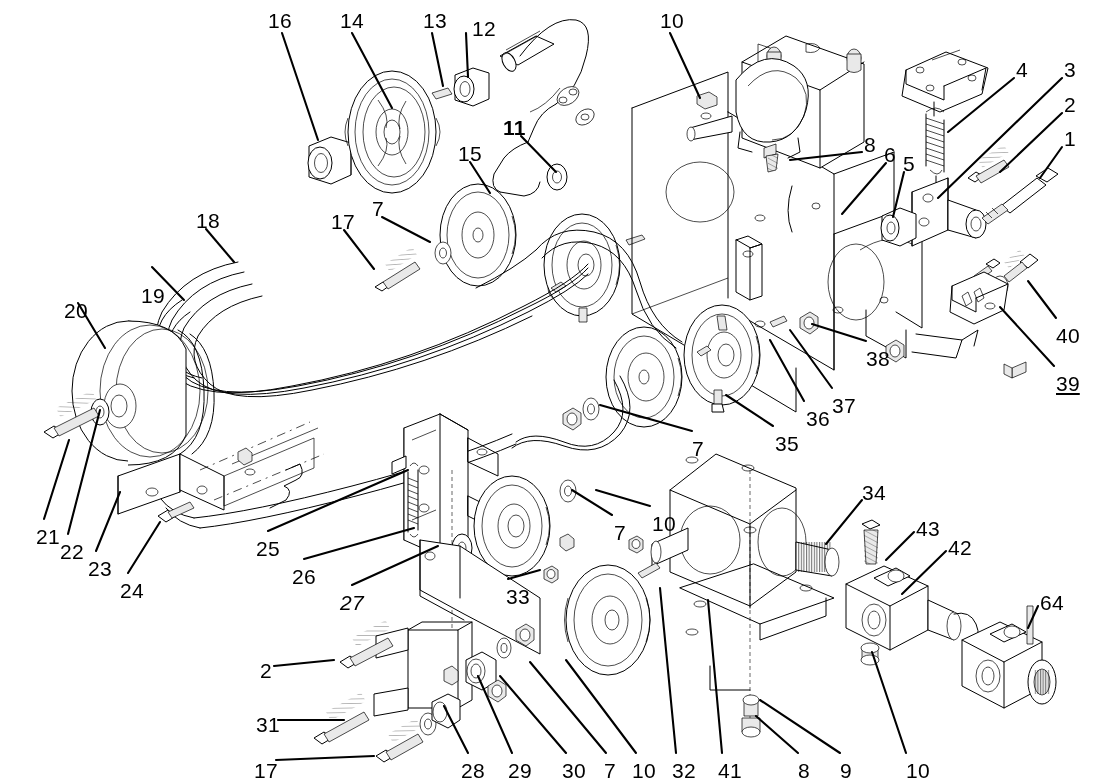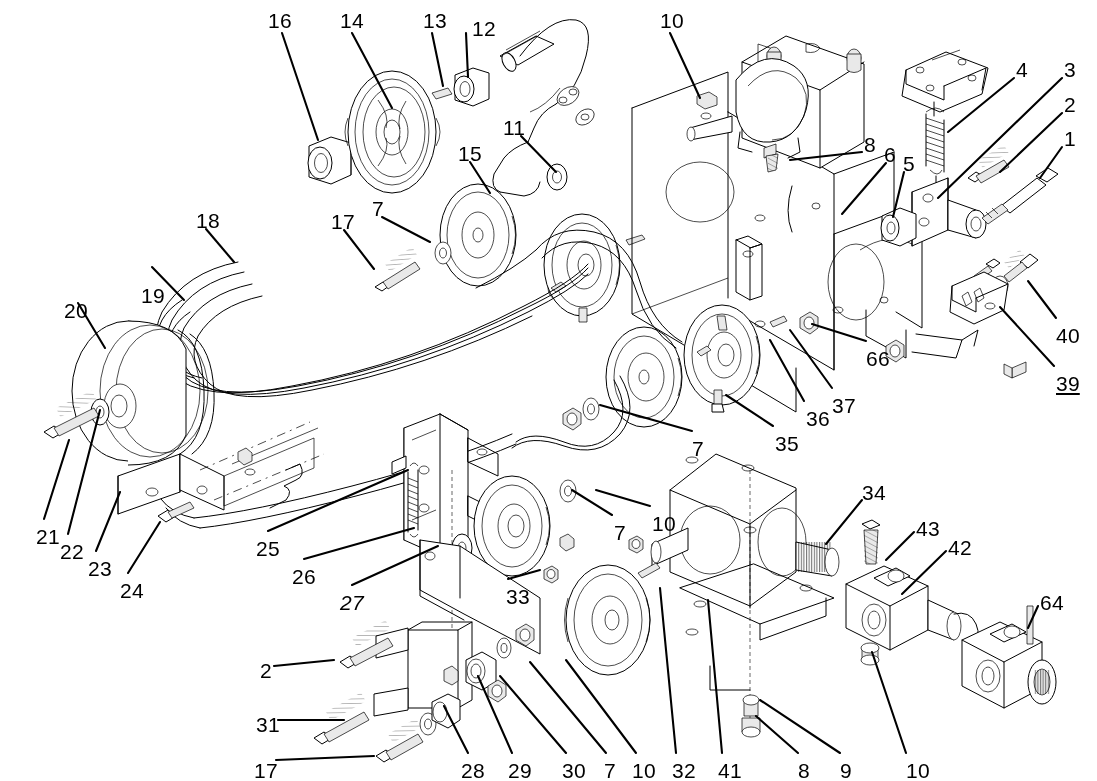--- a/index.html
+++ b/index.html
@@ -549,33 +549,33 @@
   <div id="callout-layer">
       <div class="callout" style="left: 268px; top: 10px;">16</div>
       <div class="callout" style="left: 340px; top: 10px;">14</div>
       <div class="callout" style="left: 423px; top: 10px;">13</div>
       <div class="callout" style="left: 472px; top: 10px; margin-top: 8px;">12</div>
       <div class="callout" style="left: 660px; top: 10px;">10</div>
       <div class="callout" style="left: 1016px; top: 59px;">4</div>
       <div class="callout" style="left: 1064px; top: 59px;">3</div>
       <div class="callout" style="left: 1064px; top: 94px;">2</div>
       <div class="callout" style="left: 1064px; top: 128px;">1</div>
-      <div class="callout" style="left: 503px; top: 117px;">11</div>
+      <div class="callout" style="left: 503px; top: 117px; font-weight: bold;">11</div>
       <div class="callout" style="left: 864px; top: 134px;">8</div>
       <div class="callout" style="left: 884px; top: 144px;">6</div>
       <div class="callout" style="left: 903px; top: 153px;">5</div>
       <div class="callout" style="left: 458px; top: 143px;">15</div>
       <div class="callout" style="left: 196px; top: 210px;">18</div>
       <div class="callout" style="left: 141px; top: 248px; margin-top: 37px;">19</div>
       <div class="callout" style="left: 372px; top: 198px;">7</div>
       <div class="callout" style="left: 331px; top: 211px;">17</div>
       <div class="callout" style="left: 64px; top: 300px;">20</div>
       <div class="callout" style="left: 1056px; top: 325px;">40</div>
       <div class="callout" style="left: 1056px; top: 373px; text-decoration: underline;">39</div>
-      <div class="callout" style="left: 866px; top: 348px;">66</div>
+      <div class="callout" style="left: 866px; top: 348px;">38</div>
       <div class="callout" style="left: 832px; top: 395px;">37</div>
       <div class="callout" style="left: 806px; top: 408px;">36</div>
       <div class="callout" style="left: 775px; top: 433px;">35</div>
       <div class="callout" style="left: 692px; top: 438px;">7</div>
       <div class="callout" style="left: 36px; top: 526px;">21</div>
       <div class="callout" style="left: 60px; top: 541px;">22</div>
       <div class="callout" style="left: 88px; top: 558px;">23</div>
       <div class="callout" style="left: 120px; top: 580px;">24</div>
       <div class="callout" style="left: 256px; top: 538px;">25</div>
       <div class="callout" style="left: 292px; top: 566px;">26</div>

